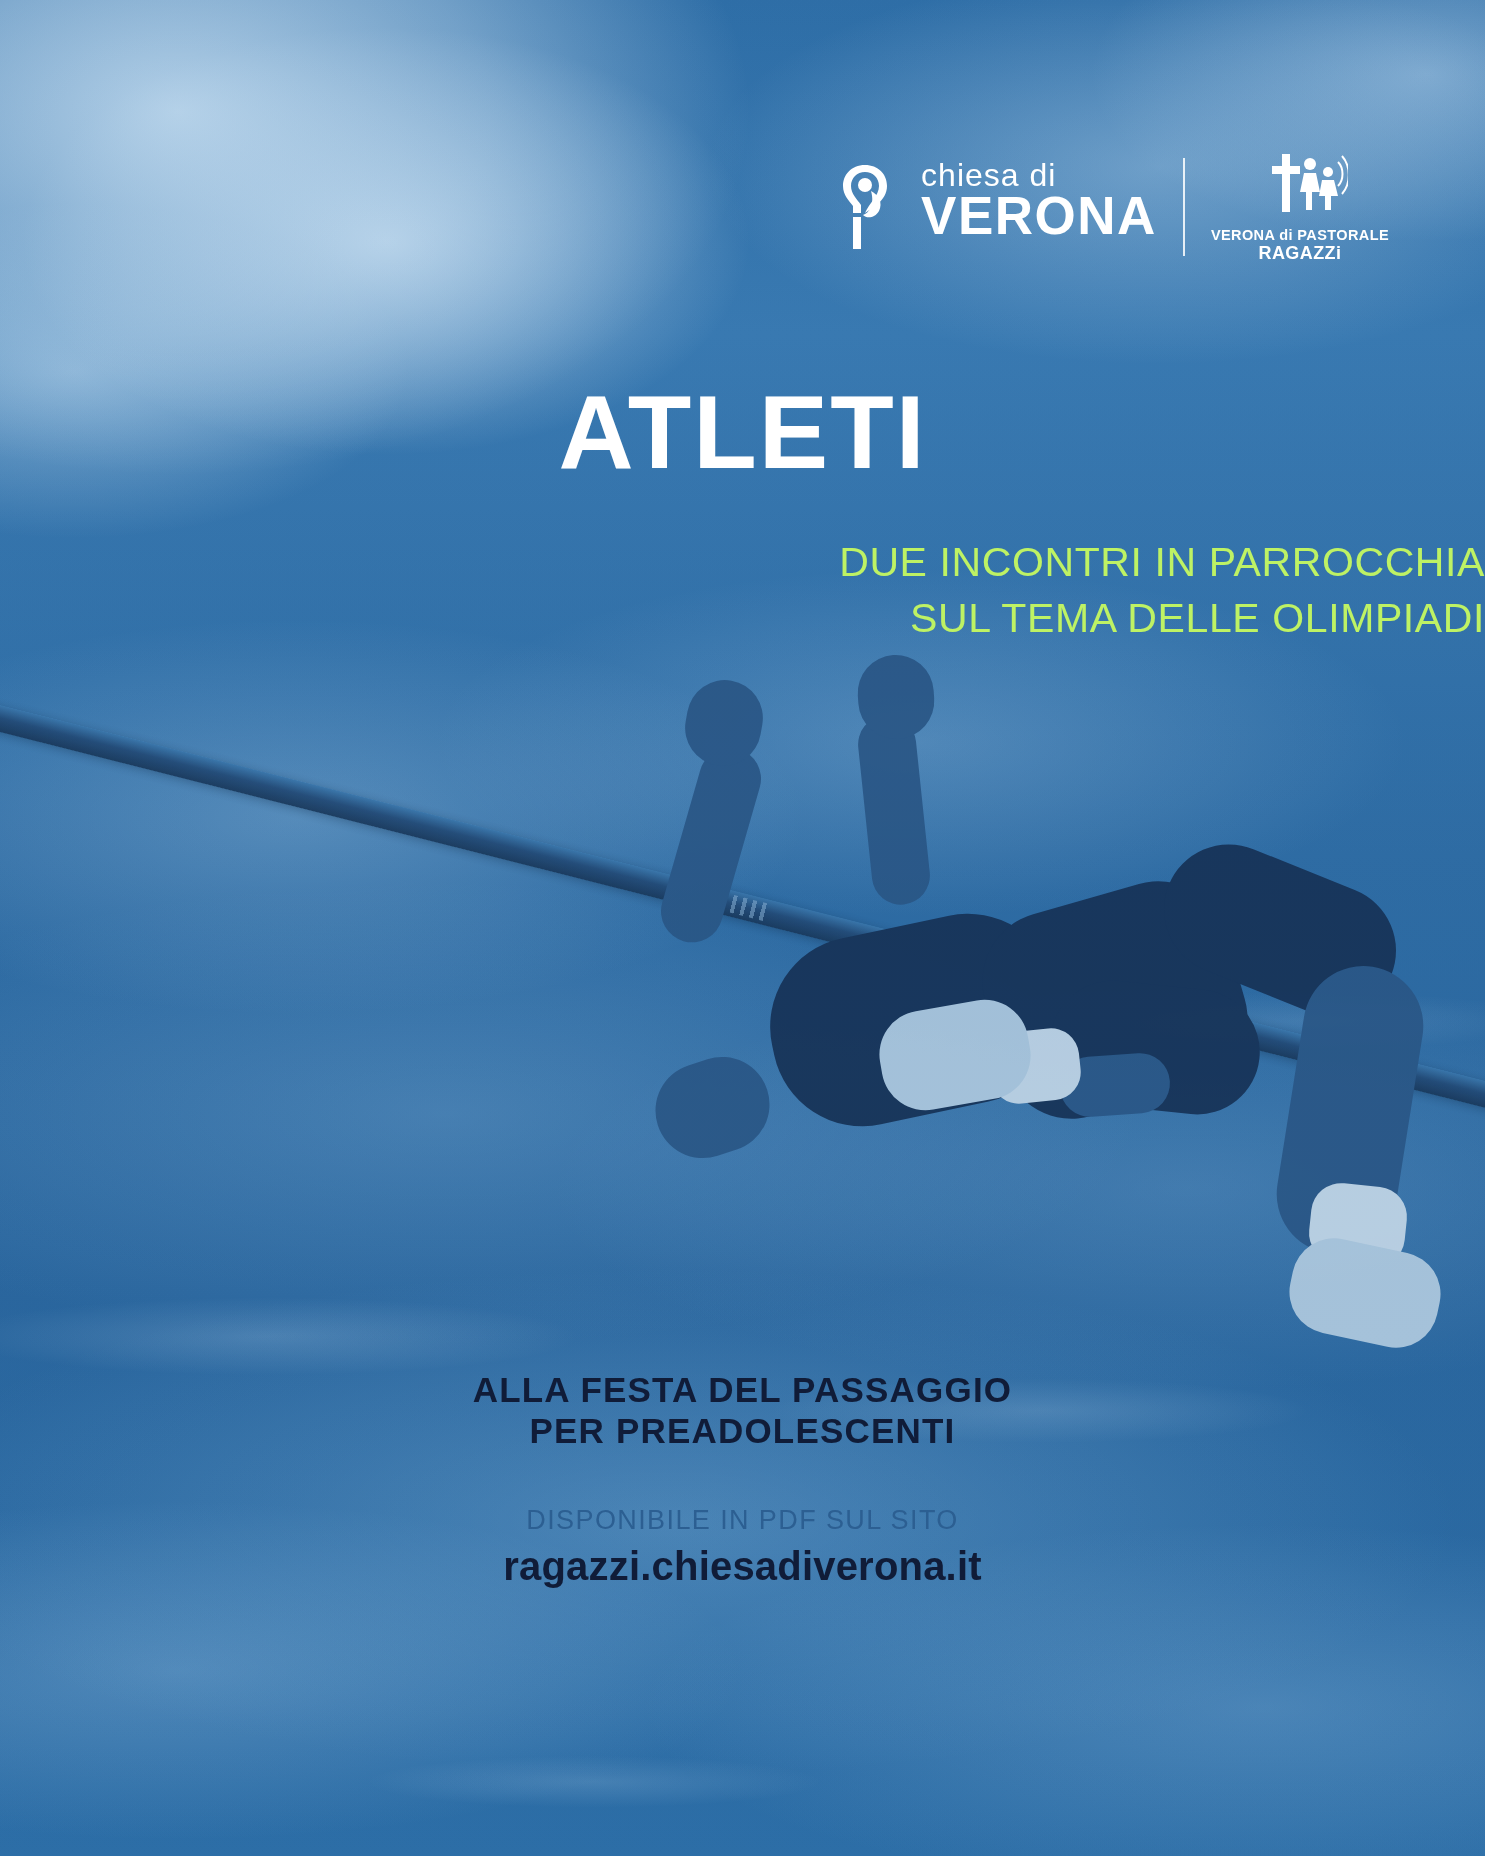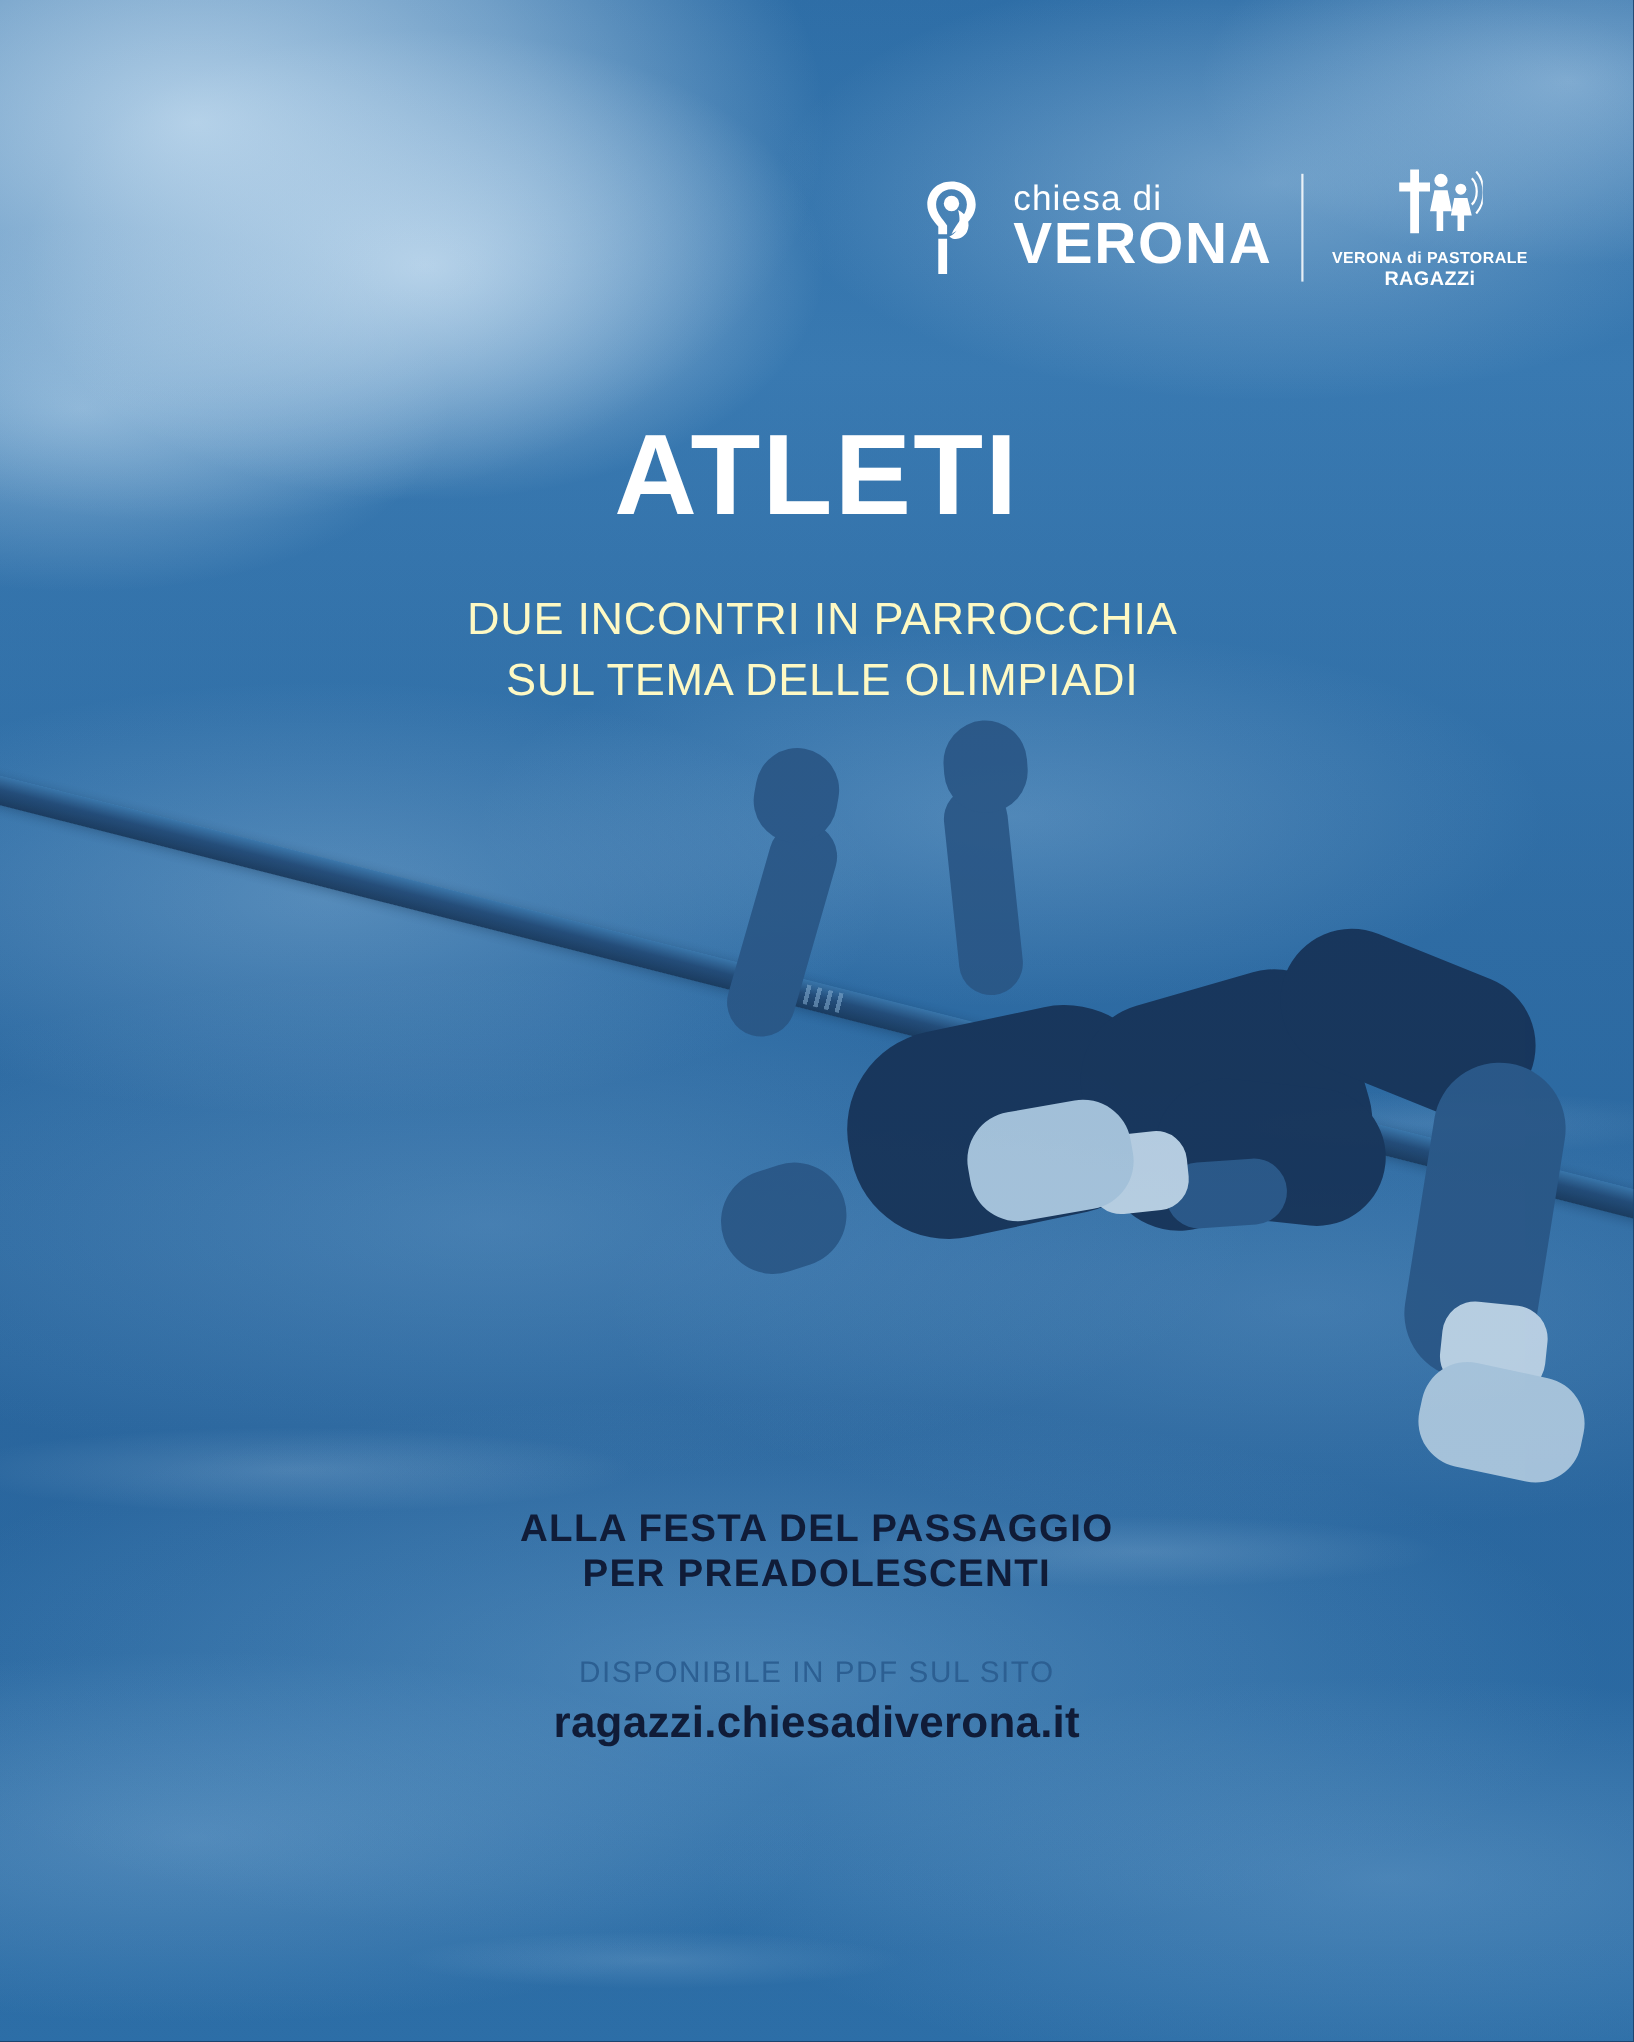--- a/index.html
+++ b/index.html
@@ -95,21 +95,20 @@
     position: absolute;
     top: 150px;
     right: 96px;
     display: flex;
     align-items: center;
     gap: 26px;
     z-index: 5;
   }
   .logo-verona {
     display: flex;
-    align-items: center;
     gap: 20px;
   }
   .verona-mark { width: 70px; height: 92px; display: block; }
   .verona-text {
     color: #ffffff;
     line-height: 0.92;
     letter-spacing: 0.5px;
   }
   .verona-text .l1 {
     font-size: 32px;
@@ -178,26 +177,27 @@
     font-size: 98px;
     font-weight: 700;
     letter-spacing: 1px;
     line-height: 1;
     margin: 104px 0 0 0;
     text-transform: uppercase;
     font-variant: small-caps;
   }
   .subtitle {
     margin: 52px 0 0 10px;
-    color: #fef9c3;
+    color: #bef264;
     font-size: 41px;
     font-weight: 400;
     letter-spacing: 0.6px;
     line-height: 1.28;
     text-transform: uppercase;
+    text-align: right;
   }
 
   .lower-wrap {
     position: absolute;
     top: 1370px;
     left: 0;
     width: 100%;
     text-align: center;
     z-index: 4;
   }

